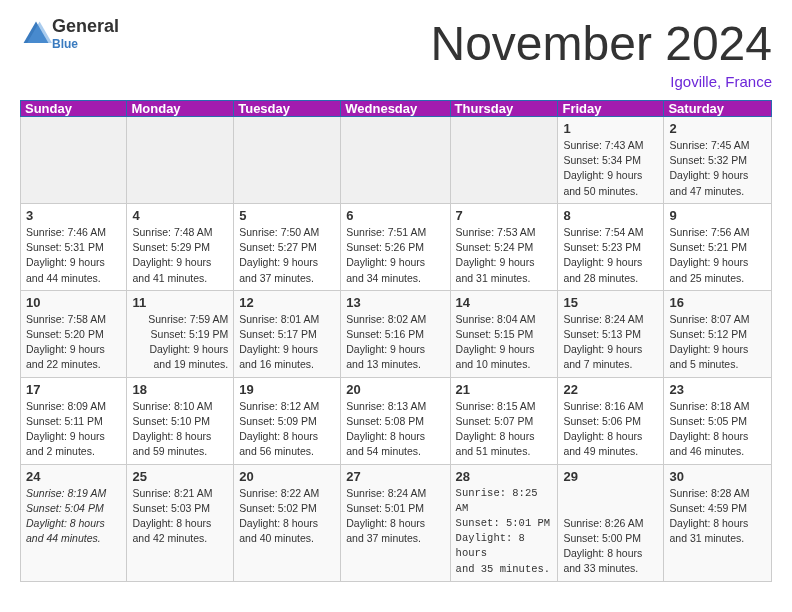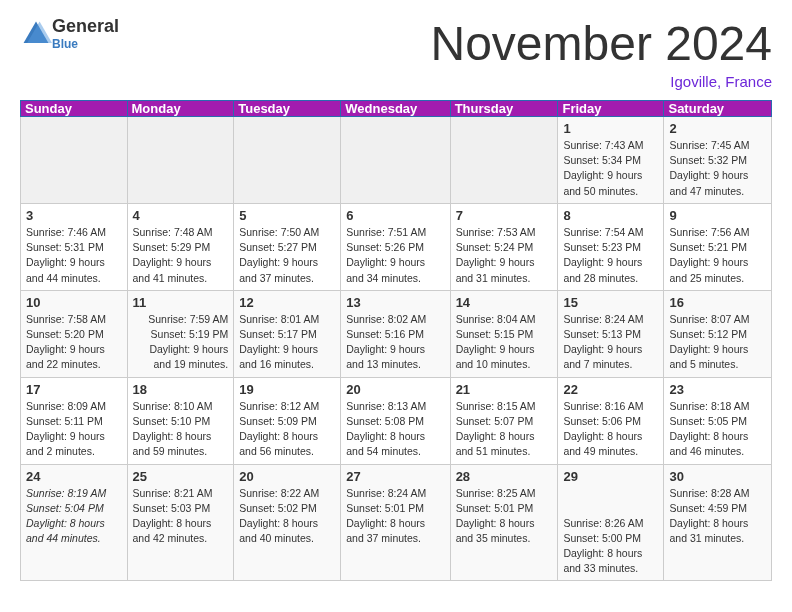--- a/index.html
+++ b/index.html
@@ -255,21 +255,21 @@
           </td>
           <td>
             <span class="day-num">27</span>
             <div class="day-info" style="white-space: pre-line;">Sunrise: 8:24 AM
 Sunset: 5:01 PM
 Daylight: 8 hours
 and 37 minutes.</div>
           </td>
           <td>
             <span class="day-num">28</span>
-            <div class="day-info" style="white-space: pre-line;">Sunrise: 8:25 AM
+            <div class="day-info" style="white-space: pre-line; font-family: Liberation Mono, monospace;">Sunrise: 8:25 AM
 Sunset: 5:01 PM
 Daylight: 8 hours
 and 35 minutes.</div>
           </td>
           <td>
             <span class="day-num">29</span>
             <div class="day-info" style="white-space: pre-line; margin-top: 32px;">Sunrise: 8:26 AM
 Sunset: 5:00 PM
 Daylight: 8 hours
 and 33 minutes.</div>

